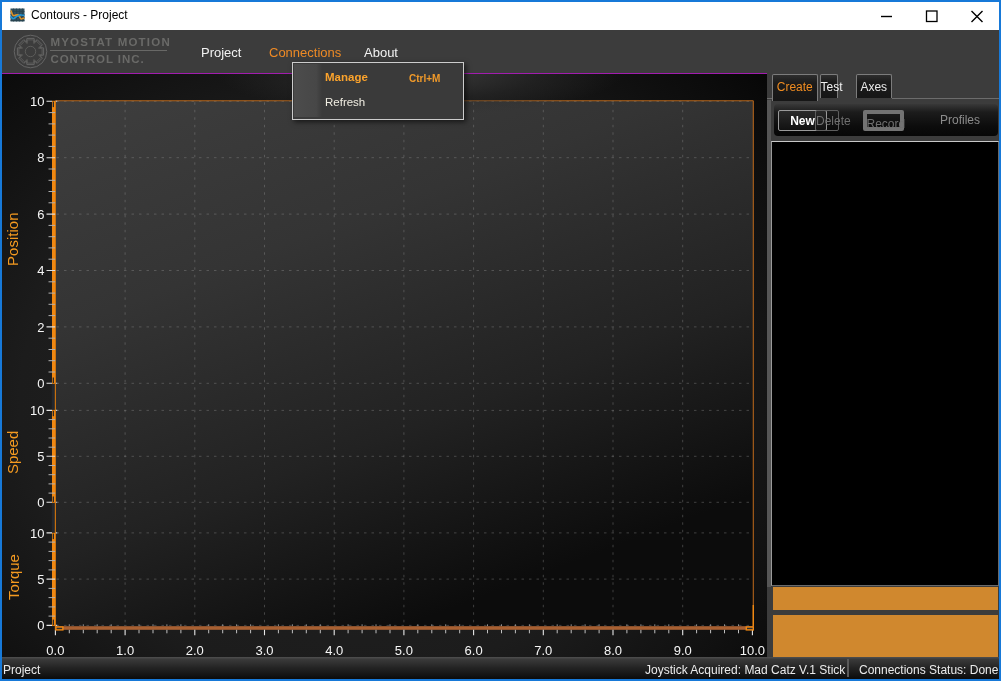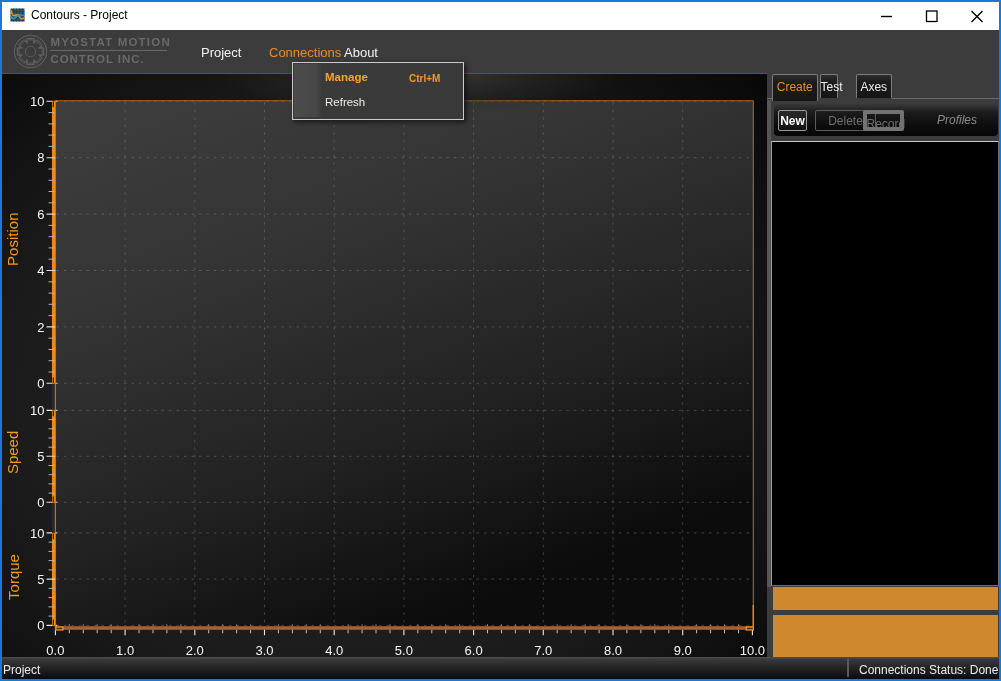--- a/index.html
+++ b/index.html
@@ -47,21 +47,21 @@
       <circle cx="18.5" cy="18.5" r="16.3" fill="none" stroke="#656565" stroke-width="1"></circle>
       <path d="M14.6 9.1 L14.9 5.4 L22.1 5.4 L22.4 9.1 L22.4 9.1 L25.2 6.7 L30.3 11.8 L27.9 14.6 L27.9 14.6 L31.6 14.9 L31.6 22.1 L27.9 22.4 L27.9 22.4 L30.3 25.2 L25.2 30.3 L22.4 27.9 L22.4 27.9 L22.1 31.6 L14.9 31.6 L14.6 27.9 L14.6 27.9 L11.8 30.3 L6.7 25.2 L9.1 22.4 L9.1 22.4 L5.4 22.1 L5.4 14.9 L9.1 14.6 L9.1 14.6 L6.7 11.8 L11.8 6.7 L14.6 9.1 Z" fill="none" stroke="#656565" stroke-width="1" stroke-linejoin="round"></path>
       <path d="M15.2 10.5 L15.3 6.9 L21.7 6.9 L21.8 10.5 L21.8 10.5 L24.4 8.1 L28.9 12.6 L26.5 15.2 L26.5 15.2 L30.1 15.3 L30.1 21.7 L26.5 21.8 L26.5 21.8 L28.9 24.4 L24.4 28.9 L21.8 26.5 L21.8 26.5 L21.7 30.1 L15.3 30.1 L15.2 26.5 L15.2 26.5 L12.6 28.9 L8.1 24.4 L10.5 21.8 L10.5 21.8 L6.9 21.7 L6.9 15.3 L10.5 15.2 L10.5 15.2 L8.1 12.6 L12.6 8.1 L15.2 10.5 Z" fill="none" stroke="#60605e" stroke-width="0.9" stroke-linejoin="round"></path>
       <circle cx="18.5" cy="18.5" r="5.2" fill="none" stroke="#60605e" stroke-width="0.9"></circle>
     </svg>
     <div class="abs" id="lg1" style="left:48.4px; top:6px; font-size:11.5px; font-weight:bold; color:#6a6a68; letter-spacing:1.2px; white-space:nowrap;">MYOSTAT MOTION</div>
     <div class="abs" style="left:48.4px; top:20.3px; width:117px; border-top:1px solid #686866;"></div>
     <div class="abs" id="lg2" style="left:48.4px; top:23px; font-size:11.5px; font-weight:bold; color:#6a6a68; letter-spacing:0.95px; white-space:nowrap;">CONTROL INC.</div>
     <div class="abs menuitem" style="left:199px;">Project</div>
     <div class="abs menuitem" style="left:267px; color:#ee8a25;">Connections</div>
-    <div class="abs menuitem" style="left:342px;">About</div>
+    <div class="abs menuitem" style="left:362px;">About</div>
   </div>
 
   <div class="abs" id="chart" style="left:0; top:72px; width:765px; height:583px; background:radial-gradient(ellipse 600px 500px at 348px 326px, #242424 0%, #1c1c1c 55%, #0a0a0a 90%, #040404 100%);"><div class="abs" style="left:0; top:0; width:765px; height:60px; background:radial-gradient(ellipse 270px 55px at 418px 0px, rgba(62,62,62,0.9) 0%, rgba(44,44,44,0.5) 45%, rgba(0,0,0,0) 75%);"></div>
     <svg width="765" height="583" viewBox="0 0 765 583">
 <defs>
             <linearGradient id="pg" x1="0" y1="0" x2="0.5" y2="1">
               <stop offset="0" stop-color="#3e3e3e"></stop>
               <stop offset="0.35" stop-color="#343434"></stop>
               <stop offset="0.7" stop-color="#222222"></stop>
               <stop offset="1" stop-color="#0c0c0c"></stop>
@@ -126,40 +126,41 @@
   <div class="abs" id="rpanel">
 
     <div class="abs" style="left:0; top:25.5px; width:4.5px; border-top:1px solid #6c6c6c;"></div>
     <div class="abs" style="left:125px; top:25.5px; width:107px; border-top:1px solid #6c6c6c;"></div>
 
     <div class="abs" style="left:4.5px; top:1.5px; width:46.5px; height:27px; background:linear-gradient(180deg,#2e2e2e 0%,#1c1c1c 30%,#161616 100%); border:1px solid #7c7c7c; border-bottom:none; border-radius:2px 2px 0 0; color:#ef8c21; font-size:12px; text-align:center; line-height:25px;">Create</div>
     <div class="abs" style="left:52.5px; top:1.5px; width:18px; height:24px; background:linear-gradient(180deg,#2e2e2e 0%,#1c1c1c 30%,#161616 100%); border:1px solid #7c7c7c; border-bottom:none; border-radius:2px 2px 0 0; color:#f0f0f0; font-size:12px; text-align:center; line-height:24px;">Test</div>
     <div class="abs" style="left:88.5px; top:1.5px; width:36.5px; height:24px; background:linear-gradient(180deg,#2e2e2e 0%,#1c1c1c 30%,#161616 100%); border:1px solid #7c7c7c; border-bottom:none; border-radius:2px 2px 0 0; color:#e8e8e8; font-size:12px; text-align:center; line-height:24px;">Axes</div>
 
     <div class="abs" style="left:6.5px; top:32px; width:224px; height:32px; border-radius:4px; background:linear-gradient(180deg,#383838 0%,#1c1c1c 25%,#0c0c0c 70%,#070707 100%);"></div>
-    <div class="abs" style="left:11px; top:37.5px; width:29px; height:21.5px; background:linear-gradient(180deg,#2a2a2a,#111); border:1px solid #9a9a9a; border-radius:2px; color:#ffffff; font-size:12px; font-weight:bold; text-align:center; line-height:20px;">New</div>
-    <div class="abs" style="left:48px; top:37.5px; width:61px; height:21.5px; background:transparent; border:1px solid #5e5e5e; border-radius:2px; color:#6f6f6f; font-size:12px; text-align:center; line-height:20px;">Delete</div>
+    <div class="abs" style="left:11px; top:37.5px; width:49px; height:21.5px; background:linear-gradient(180deg,#2a2a2a,#111); border:1px solid #9a9a9a; border-radius:2px; color:#ffffff; font-size:12px; font-weight:bold; text-align:center; line-height:20px;">New</div>
+    <div class="abs" style="left:48px; top:37.5px; width:24px; height:21.5px; background:transparent; border:1px solid #5e5e5e; border-radius:2px; color:#6f6f6f; font-size:12px; text-align:center; line-height:20px;">Delete</div>
     <div class="abs" style="left:95.5px; top:37.5px; width:41px; height:21.5px; background:transparent; border:4px solid #737373; border-radius:2px; color:#6f6f6f; font-size:12px; text-align:center; line-height:20px;">Record</div>
-    <div class="abs" style="left:170px; top:41px; width:46px; color:#8c8c8c; font-size:12px; font-style:italic;">Profiles</div>
+    <div class="abs" style="left:170px; top:41px; width:46px; color:#8c8c8c; font-size:12px; text-align:center;">Profiles</div>
 
     <div class="abs" style="left:0px; top:28px; width:3.5px; height:487px; background:#565656;"></div>
 
     <div class="abs" style="left:3.5px; top:69px; width:228px; height:445px; background:#000; border-left:1.3px solid #9a9a9a; border-top:1.5px solid #c8c8c8; border-right:1px solid #6a6a6a; border-bottom:1px solid #6a6a6a;"></div>
 
     <div class="abs" style="left:5.5px; top:515px; width:225px; height:22.5px; background:#d0882e;"></div>
     <div class="abs" style="left:5.5px; top:542.5px; width:225px; height:42px; background:#d0882e;"></div>
 </div>
 
   <div class="abs" id="dropdown" style="left:253.5px; top:59.5px; width:172px; height:58px; background:#3a3a3a; border:1.5px solid #cccccc; box-shadow:2px 2px 5px rgba(0,0,0,0.6);margin-left:36px;">
     <div class="abs" style="left:1px; top:1px; width:28px; height:53px; background:linear-gradient(90deg,#4c4c4c 0%,#474747 80%,#3a3a3a 100%);"></div>
     <div class="abs" style="left:32.5px; top:8.5px; font-size:11.5px; font-weight:600; color:#fba32c;">Manage</div>
     <div class="abs" style="left:116.5px; top:10px; font-size:10px; font-weight:600; color:#f09a2a;">Ctrl+M</div>
     <div class="abs" style="left:32.5px; top:33.5px; font-size:11.5px; color:#f0ede2;">Refresh</div>
   </div>
 
   <div class="abs" id="statusbar">
     <div class="abs sbtext" style="left:1px;">Project</div>
+    <div class="abs sbtext" style="left:643px;">Joystick Acquired: Mad Catz V.1 Stick</div>
     <div class="abs" style="left:845px; top:2px; width:2px; height:18px; background:#5a5a5a;"></div>
     <div class="abs sbtext" style="left:857px;">Connections Status: Done</div>
   </div>
 
 </div>
 </div>
 
 </body></html>

